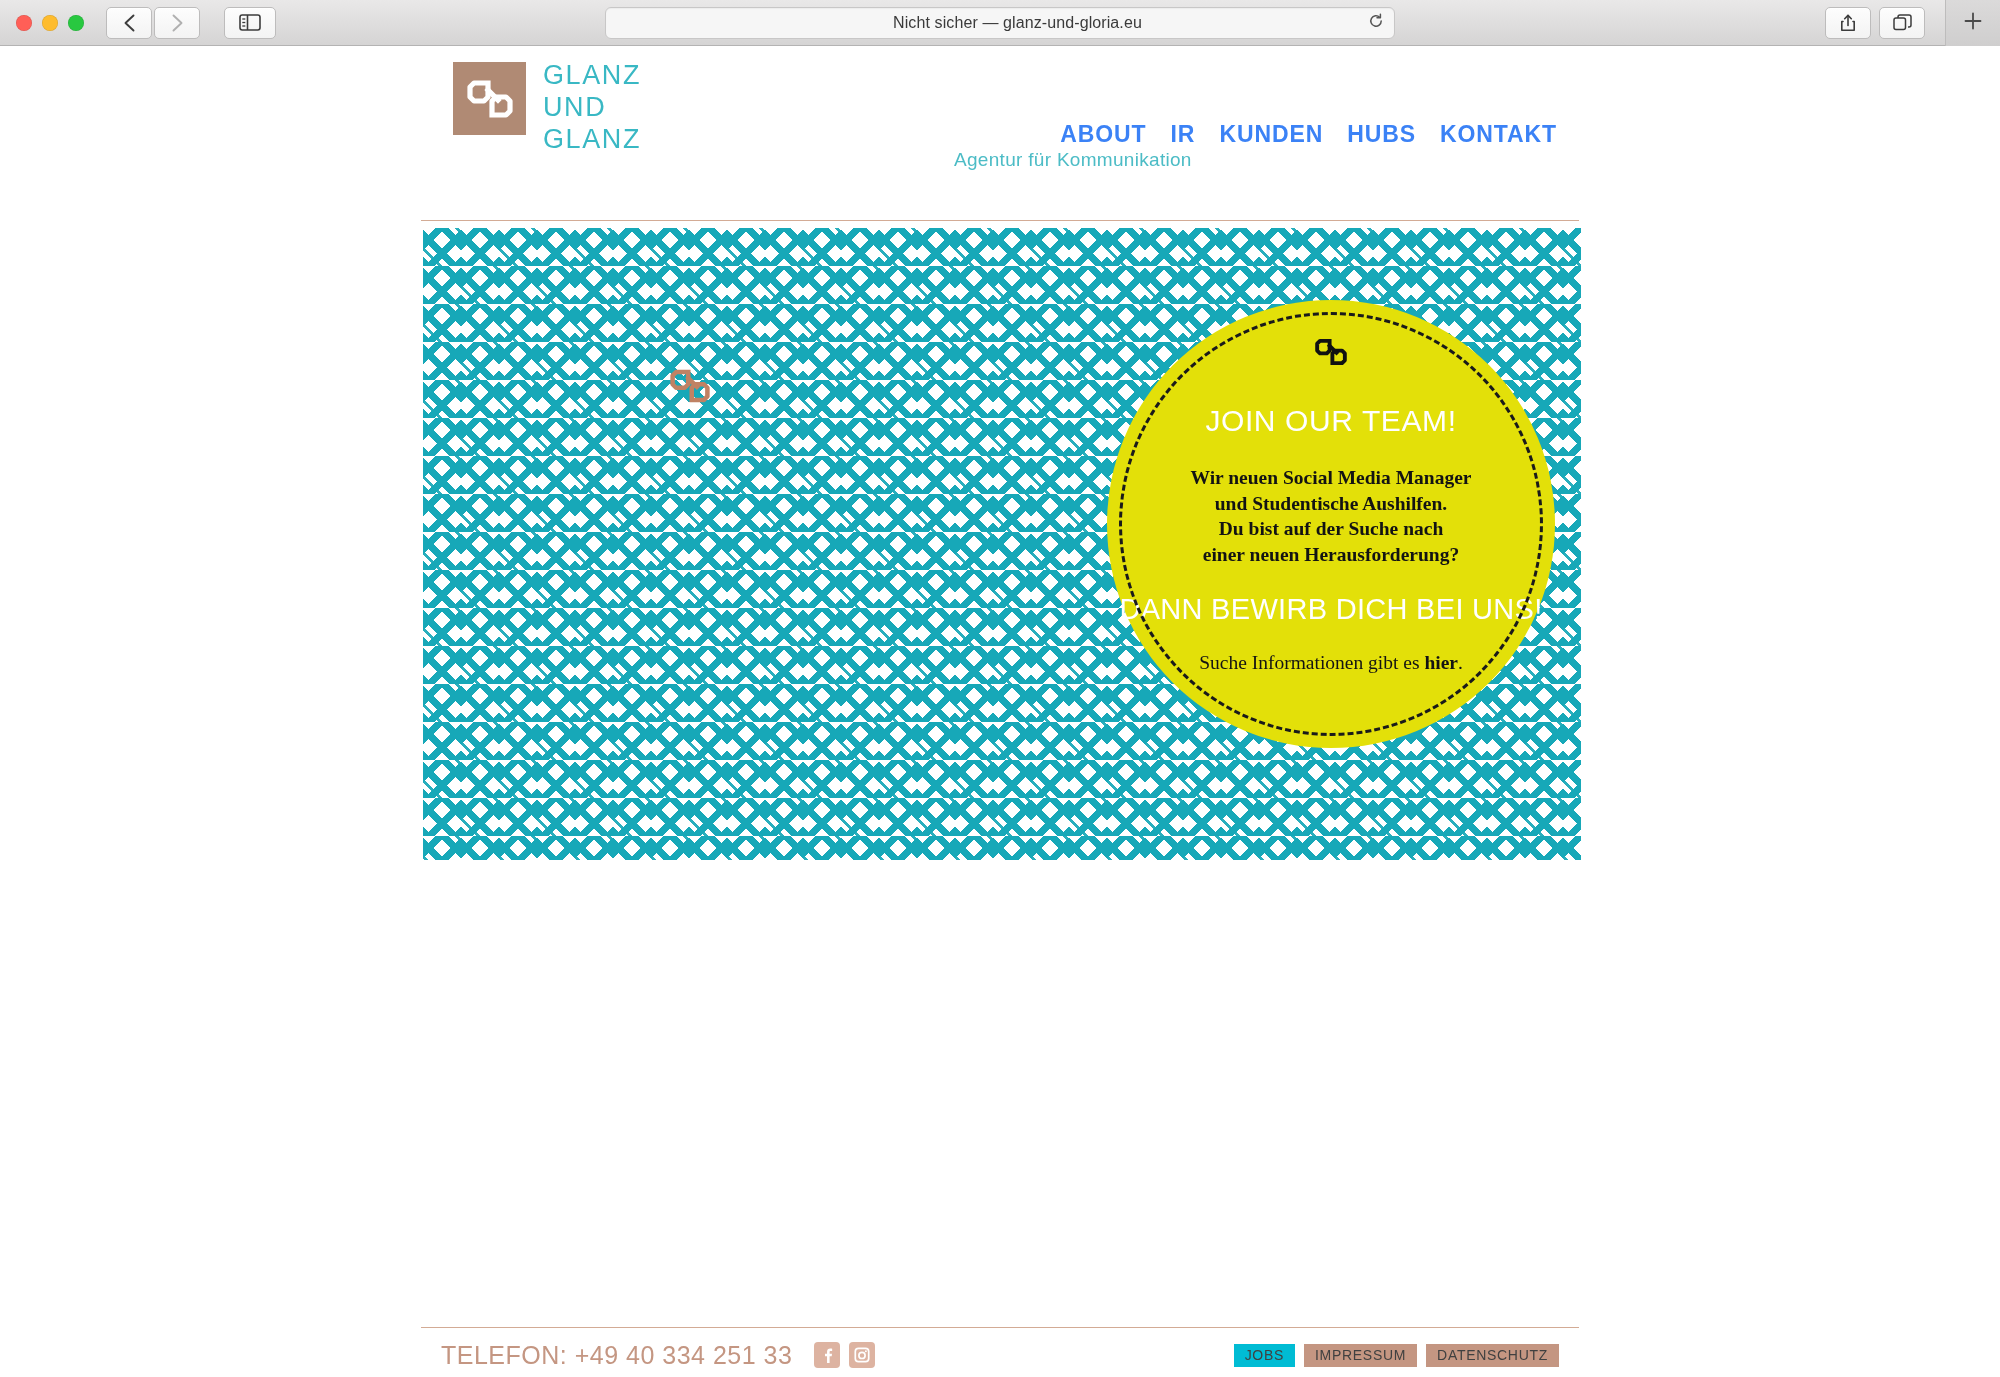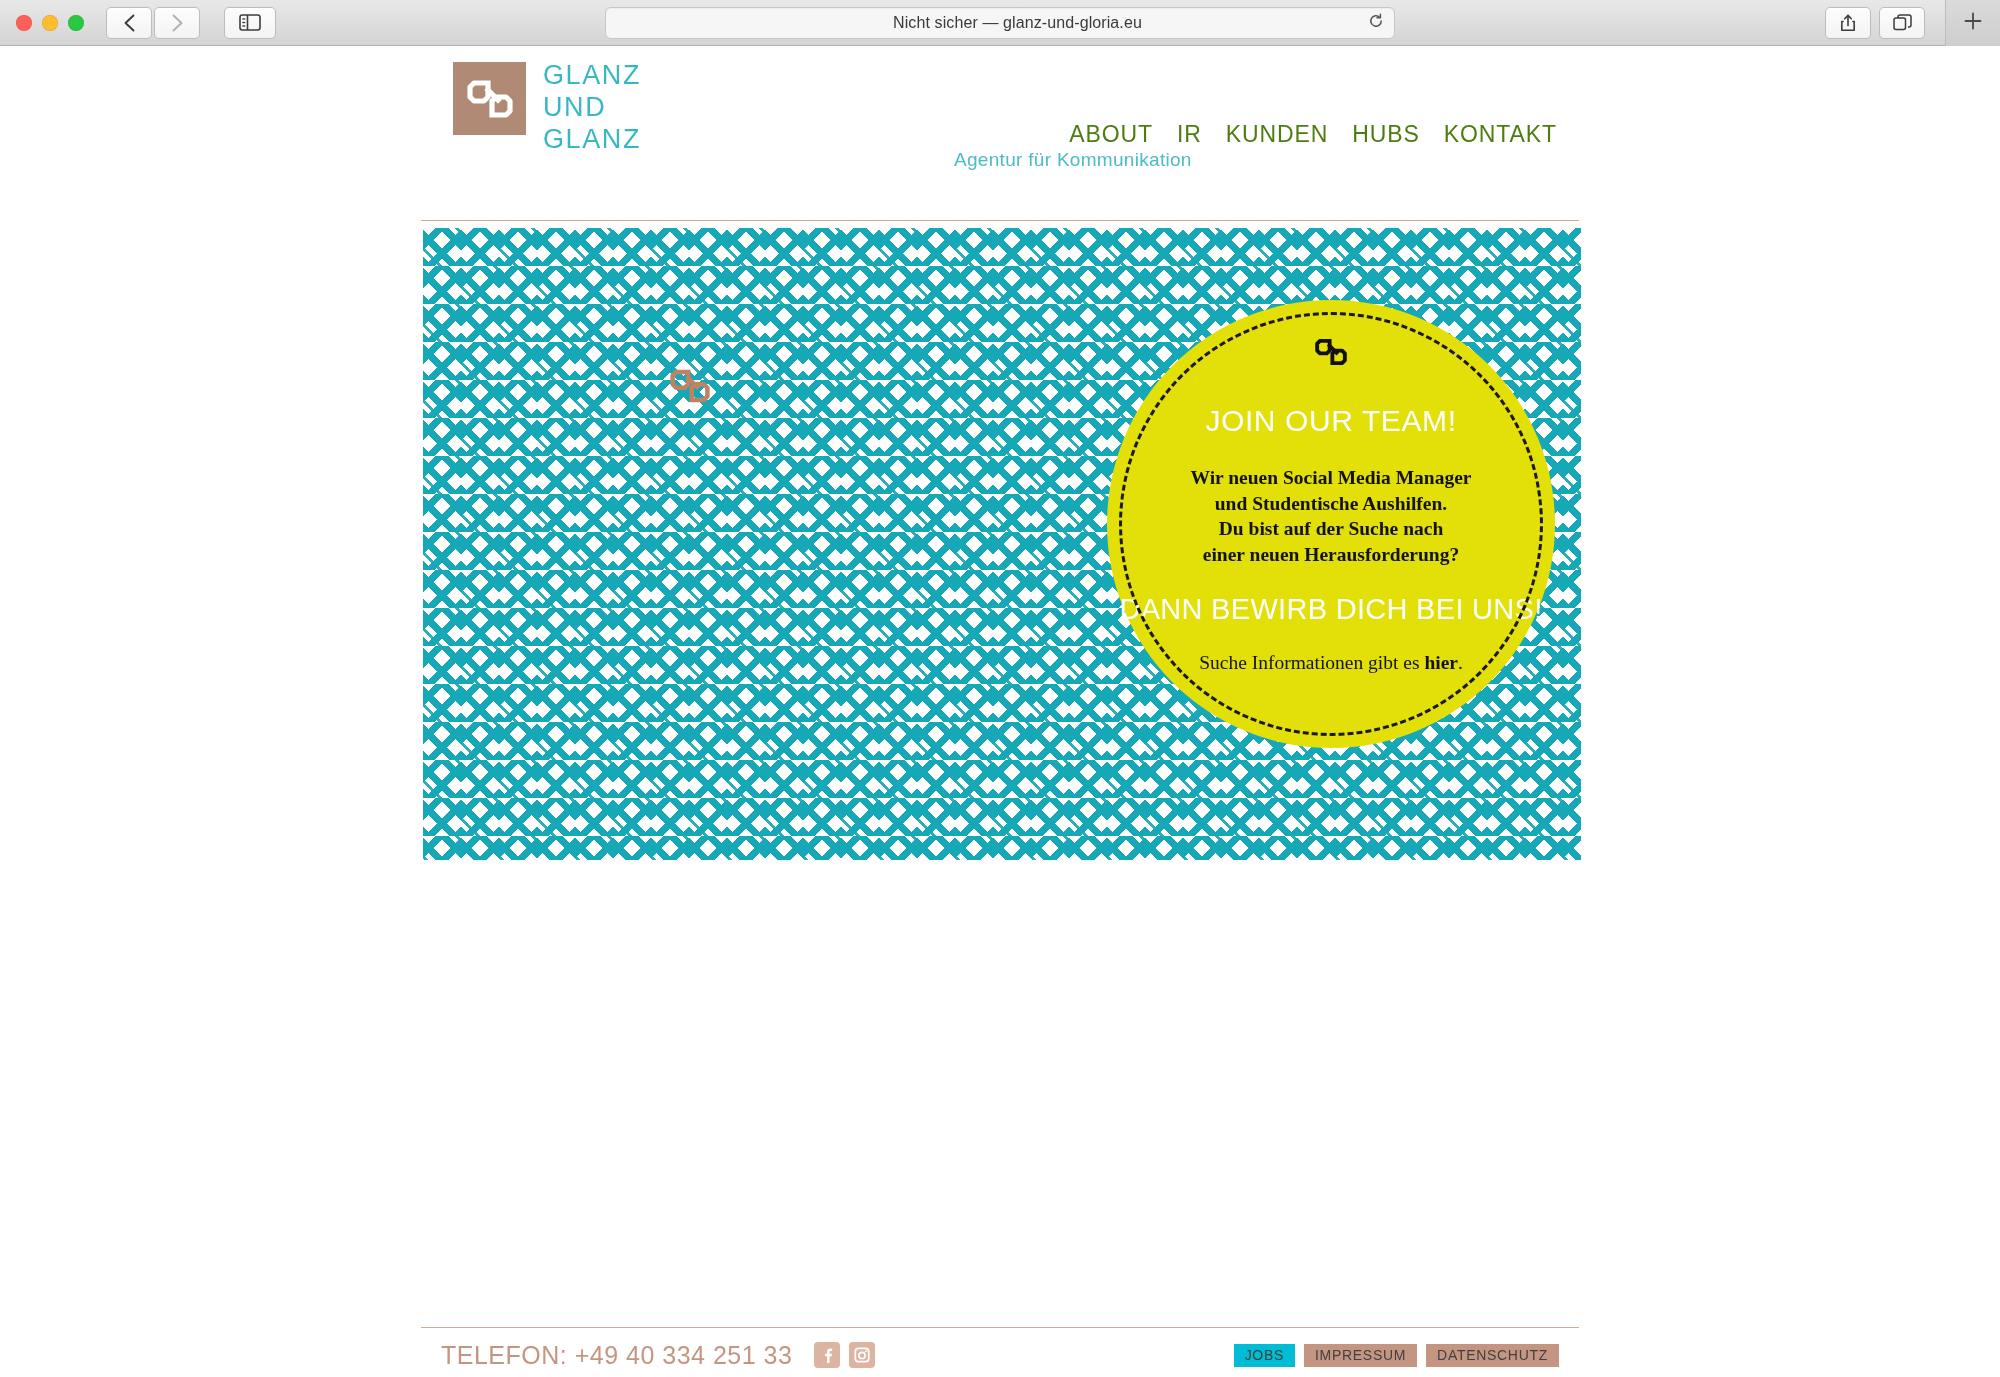--- a/index.html
+++ b/index.html
@@ -169,25 +169,26 @@
   }
   .main-nav {
     position: absolute;
     right: 22px;
     top: 75px;
     display: flex;
     align-items: baseline;
     gap: 24px;
   }
   .main-nav a {
-    color: #4d7c0f;
+    color: #3b82f6;
     font-size: 23px;
     letter-spacing: .9px;
     text-decoration: none;
     white-space: nowrap;
+    font-weight: bold;
   }
   .header-rule {
     position: absolute;
     left: 0; right: 0;
     top: 174px;
     border-top: 1.5px solid #d3ab95;
   }
 
   
   .hero {

